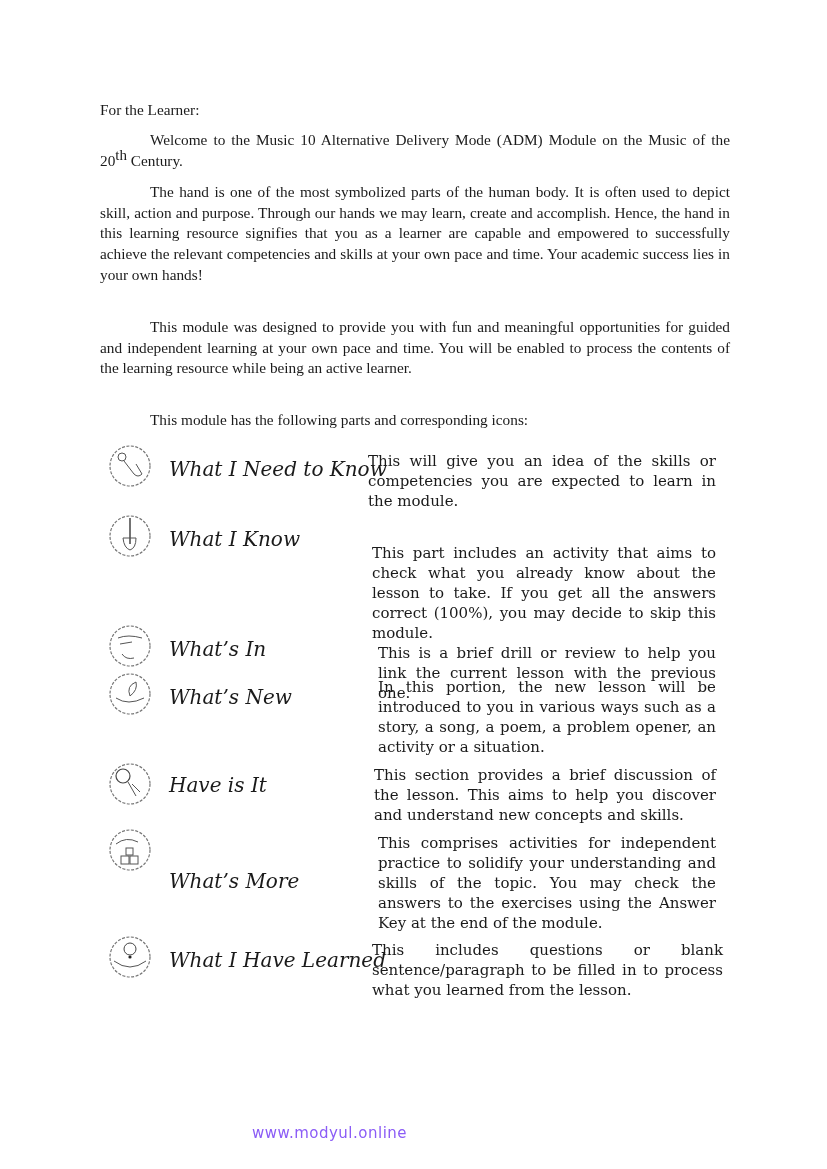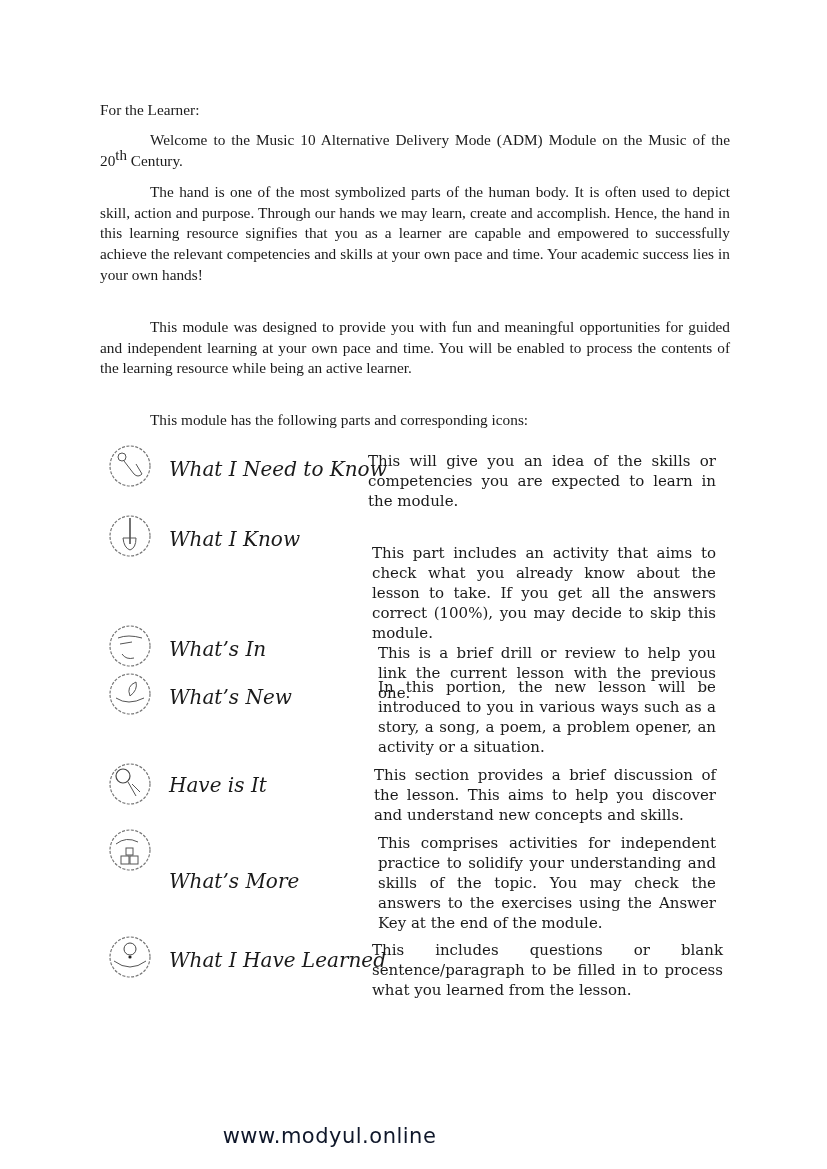--- a/index.html
+++ b/index.html
@@ -11,21 +11,21 @@
   .indent { text-indent:50px; }
   sup { font-size:15px; vertical-align:super; line-height:0;margin-top:28px; }
   .row { position:absolute; left:0; width:630px; }
   .icon { position:absolute; left:8px; width:44px; height:44px; }
   .label { position:absolute; left:69px; font-family:"DejaVu Serif", serif; font-size:20px;
            font-style:italic; white-space:nowrap; }
   .label.bold { font-weight:normal; }
   .desc { position:absolute; font-family:"DejaVu Serif", serif; font-size:15px; line-height:19.9px;
           text-align:justify; }
   .watermark { position:absolute; left:0; width:659px; top:1124px; text-align:center;
-               font-family:"DejaVu Sans", sans-serif; font-size:21px; color:#0f172a; letter-spacing:0.5px; }
+               font-family:"DejaVu Sans", sans-serif; font-size:15px; color:#8b5cf6; letter-spacing:0.5px; }
 </style>
 </head>
 <body>
 
 <div class="page">
 
   <p class="p" style="top:100px;">For the Learner:</p>
 
   <p class="p indent" style="top:130px;"><span>Welcome to the Music 10 Alternative Delivery Mode (ADM) Module on the Music of the 20</span><sup>th</sup><span> Century.</span></p>
 

